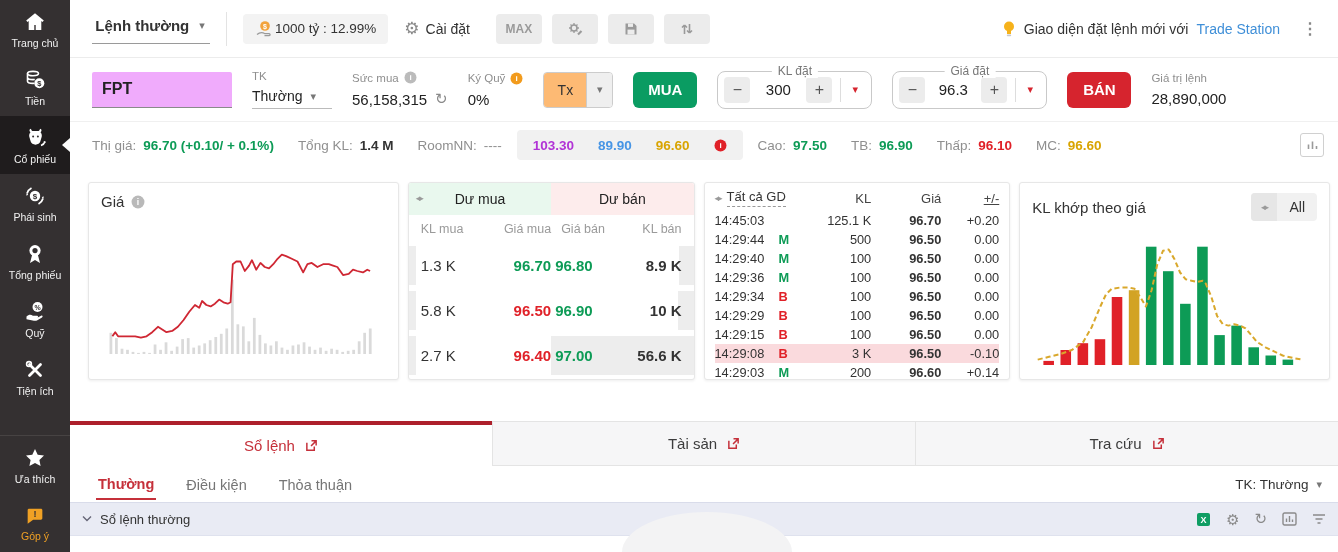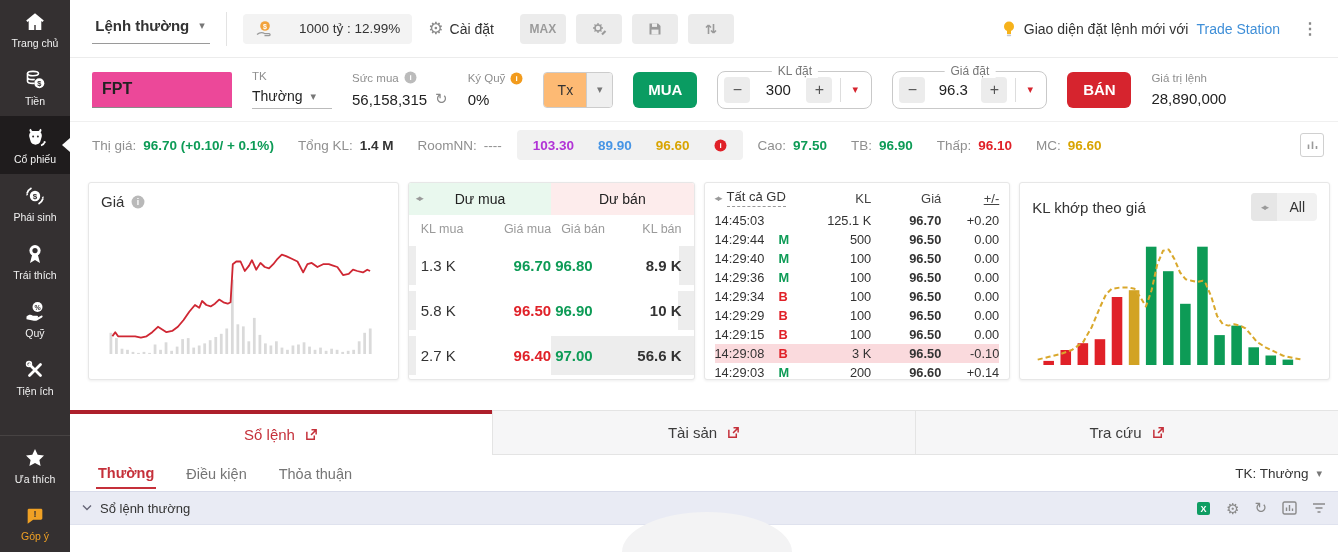--- a/index.html
+++ b/index.html
@@ -23,35 +23,35 @@
   
   .main{ flex:1; display:flex; flex-direction:column; background:#fff; min-width:0;}
 
   
   .topbar{ height:58px; flex:none; display:flex; align-items:center; padding:0 14px 0 22px; border-bottom:1px solid #ececec; gap:16px;}
   .order-type{ display:flex; align-items:center; gap:10px; padding:4px 4px 9px 2px; border-bottom:1px solid #9a9a9a; min-width:118px; cursor:pointer;justify-content:center;}
   .order-type .ot-text{ font-size:15px; font-weight:bold; color:#333;}
   .caret{ color:#777; font-size:11px; }
   .caret.red{ color:var(--sell); }
   .vdiv{ width:1px; height:34px; background:#e3e3e3; flex:none;}
-  .fund-badge{ display:flex; align-items:center; gap:24px; background:#f3f3f3; border-radius:4px; padding:6px 12px; cursor:pointer;}
+  .fund-badge{ display:flex; align-items:center; gap:0; background:#f3f3f3; border-radius:4px; padding:6px 12px; cursor:pointer;}
   .fund-badge .fb-text{ font-size:13.5px; color:#333;}
   .settings{ display:flex; align-items:center; gap:6px; cursor:pointer;}
   .gear-glyph{ color:#8a8a8a; font-size:17px; line-height:1;}
   .settings .st-text{ font-size:14px; color:#333;}
   .tb-btns{ display:flex; gap:10px; margin-left:10px;}
   .tb-btn{ width:46px; height:30px; background:#ececec; border-radius:4px; display:flex; align-items:center; justify-content:center; color:#9a9a9a; font-weight:bold; font-size:12px; cursor:pointer;}
   .promo{ margin-left:auto; display:flex; align-items:center; gap:8px;}
   .promo .p-text{ font-size:14px; color:#333;}
   .promo .p-link{ font-size:14px; color:#3f8fd8; cursor:pointer;}
   .kebab{ color:#888; font-size:16px; font-weight:bold; padding:0 6px; cursor:pointer; letter-spacing:0;}
 
   
   .orderbar{ height:64px; flex:none; display:flex; align-items:center; padding:0 14px 0 22px; border-bottom:1px solid #f0f0f0; gap:20px;}
-  .sym-input{ width:140px; height:36px; background:#ec4899; border:none; border-bottom:1px solid #8a8a8a; font-family:inherit; font-size:16px; font-weight:bold; color:#222; padding:0 10px; border-radius:2px 2px 0 0;}
+  .sym-input{ width:140px; height:36px; background:#f0abfc; border:none; border-bottom:1px solid #8a8a8a; font-family:inherit; font-size:16px; font-weight:bold; color:#222; padding:0 10px; border-radius:2px 2px 0 0;}
   .fld{ display:flex; flex-direction:column; gap:6px;}
   .fld .f-label{ font-size:11.5px; color:var(--label); display:flex; align-items:center; gap:5px;}
   .fld .f-value{ font-size:15px; color:#222; display:flex; align-items:center; gap:8px;}
   .acct{ border-bottom:1px solid #bbb; padding-bottom:4px; min-width:80px; cursor:pointer;}
   .acct .f-value{ font-size:14px;}
   .refresh-glyph{ color:#8a8a8a; font-size:15px; cursor:pointer;}
   .tx-select{ display:flex; height:36px; border:1px solid #ccc; border-radius:4px; overflow:hidden; cursor:pointer;}
   .tx-select .tx-txt{ width:42px; display:flex; align-items:center; justify-content:center; font-size:14px; color:#333; background:#fdba74;}
   .tx-select .tx-caret{ width:26px; display:flex; align-items:center; justify-content:center; background:#efefef; border-left:1px solid #ccc;}
   .btn{ height:36px; min-width:64px; border:none; border-radius:6px; color:#fff; font-family:inherit; font-weight:bold; font-size:15px; cursor:pointer; padding:0 12px;}
@@ -119,21 +119,21 @@
   .t-row .time{ color:#333;}
   .t-row.c-hl{ background:#fadadd;}
   .t-price{ font-weight:bold;}
 
   
   .vbp-pill{ display:flex; align-items:center; height:28px; background:#f1f1f1; border-radius:4px; overflow:hidden; cursor:pointer;}
   .vbp-pill .pi{ width:26px; display:flex; align-items:center; justify-content:center; background:#e6e6e6; height:100%;}
   .vbp-pill .pt{ padding:0 12px; font-size:14px; color:#333;}
 
   
-  .tabbar{ height:45px; flex:none; display:flex;}
+  .tabbar{ height:45px; flex:none; display:flex;margin-top:11px;}
   .tabbar .tab{ flex:1; display:flex; align-items:center; justify-content:center; gap:10px; font-size:15px; cursor:pointer; background:#f6f6f7; color:#3c3c3c; border-bottom:1px solid #e4e4e4; border-left:1px solid #e4e4e4; border-top:1px solid #e4e4e4;}
   .tabbar .tab:first-child{ border-left:none;}
   .tabbar .tab.active{ background:#fff; color:var(--red); border-bottom:none; border-top:4px solid var(--darkred);}
   .ext-ic{ color:var(--red);}
 
   .subtabs{ height:36px; flex:none; display:flex; align-items:center; gap:28px; padding:0 16px 0 26px; font-size:14.5px;}
   .subtab{ color:#757575; cursor:pointer; padding:8px 2px 6px; }
   .subtab.active{ color:var(--red); font-weight:bold; border-bottom:2px solid var(--red);}
   .acct-sel{ margin-left:auto; display:flex; align-items:center; gap:8px; font-size:13.5px; color:#333; cursor:pointer;}
 
@@ -190,21 +190,21 @@
           <path d="M21 12.5l-2.2.4L20 15z" fill="#fff"></path>
         </svg>
       <span class="sb-label">Phái sinh</span>
     </div>
     <div class="sb-item">
       <svg width="24" height="24" viewBox="0 0 24 24">
           <path d="M9.2 12.5 7 21l5-3 5 3-2.2-8.5z" fill="#fff"></path>
           <circle cx="12" cy="8.6" r="5.6" fill="#fff" stroke="#343031" stroke-width="0"></circle>
           <circle cx="12" cy="8.6" r="2.6" fill="#343031"></circle>
         </svg>
-      <span class="sb-label">Trái thích</span>
+      <span class="sb-label">Tổng phiếu</span>
     </div>
     <div class="sb-item">
       <svg width="24" height="24" viewBox="0 0 24 24">
           <circle cx="14.5" cy="7" r="5" fill="#fff"></circle>
           <text x="14.5" y="9.6" font-size="7" fill="#343031" text-anchor="middle" font-weight="bold">%</text>
           <path d="M3.5 16.5c2.2-2 4.2-2.2 6.4-.8h4.4c1.1.3 1.1 1.8 0 1.8h-4.6 5l3.4-1.7c1.4-.7 2.2.8.9 1.7l-4.6 2.7c-1.1.6-2.3.8-3.5.5l-7.4-1.5z" fill="#fff"></path>
         </svg>
       <span class="sb-label">Quỹ</span>
     </div>
     <div class="sb-item">

